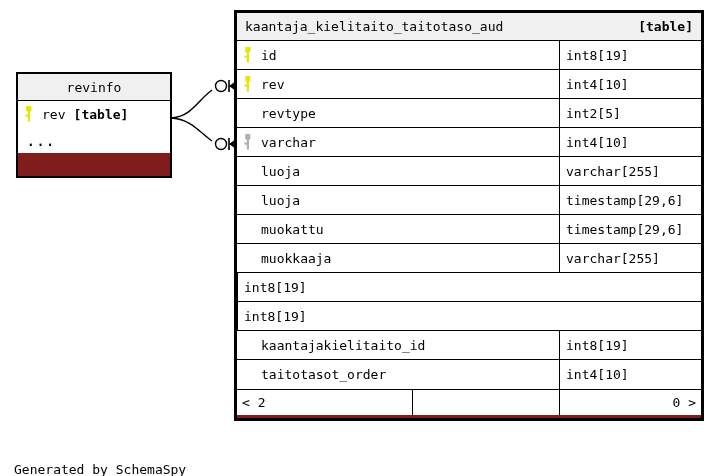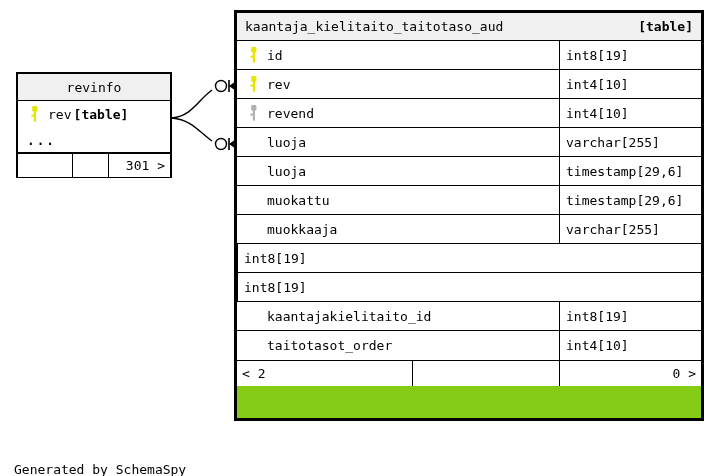--- a/index.html
+++ b/index.html
@@ -29,21 +29,21 @@
     left: 0;
     top: 0;
     width: 713px;
     height: 476px;
     pointer-events: none;
   }
 
   
   .entity {
     position: absolute;
-    background: #84cc16;
+    background: #7f1d1d;
     box-sizing: border-box;
     border: 2px solid #000000;
   }
   .entity.main {
     border-width: 3px;
   }
 
   .ent-header {
     display: flex;
     align-items: center;
@@ -76,21 +76,21 @@
   }
   .ent-row:last-of-type {
     border-bottom: none;
   }
 
   .cell-name {
     display: flex;
     align-items: center;
     flex: 1 1 auto;
     min-width: 0;
-    padding-left: 12px;
+    padding-left: 6px;
     box-sizing: border-box;
     white-space: nowrap;
     overflow: hidden;
   }
   .cell-type {
     display: flex;
     align-items: center;
     border-left: 1px solid #000000;
     box-sizing: border-box;
     padding-left: 6px;
@@ -240,28 +240,37 @@
               </svg>
             </span>
             <span class="col-label">rev</span>
           </div>
           <div class="cell-type">
             <span class="type-label">int4[10]</span>
           </div>
         </div>
         <div class="ent-row">
           <div class="cell-name">
+            <span class="keyslot"></span>
+            <span class="col-label">revtype</span>
+          </div>
+          <div class="cell-type">
+            <span class="type-label">int2[5]</span>
+          </div>
+        </div>
+        <div class="ent-row">
+          <div class="cell-name">
             <span class="keyslot">
               <svg class="keyicon" width="10" height="16" viewBox="0 0 10 16" xmlns="http://www.w3.org/2000/svg">
                 <rect x="2.2" y="0" width="5.2" height="5.4" rx="1.2" fill="#b0b0b0"></rect>
                 <rect x="3.8" y="5.0" width="2.2" height="10.6" fill="#b0b0b0"></rect>
                 <rect x="1.4" y="8.6" width="2.6" height="2.0" fill="#b0b0b0"></rect>
               </svg>
             </span>
-            <span class="col-label">revend</span>
+            <span class="col-label">varchar</span>
           </div>
           <div class="cell-type">
             <span class="type-label">int4[10]</span>
           </div>
         </div>
         <div class="ent-row">
           <div class="cell-name">
             <span class="keyslot"></span>
             <span class="col-label">luoja</span>
           </div>
@@ -347,22 +356,17 @@
                 <rect x="1.4" y="8.6" width="2.6" height="2.0" fill="#e6e600"></rect>
               </svg>
             </span>
             <span class="col-label">rev</span>
           </div>
         </div>
       </div>
     <div class="ent-row ellipsis-row">
       <div class="cell-name">...</div>
     </div>
-    <div class="ent-footer">
-      <div class="foot-cell foot-left"></div>
-      <div class="foot-cell foot-mid"></div>
-      <div class="foot-cell foot-right">301 &gt;</div>
-    </div>
   </div>
 
   <div id="caption">Generated by SchemaSpy</div>
 
 </div>
 
 </body></html>

